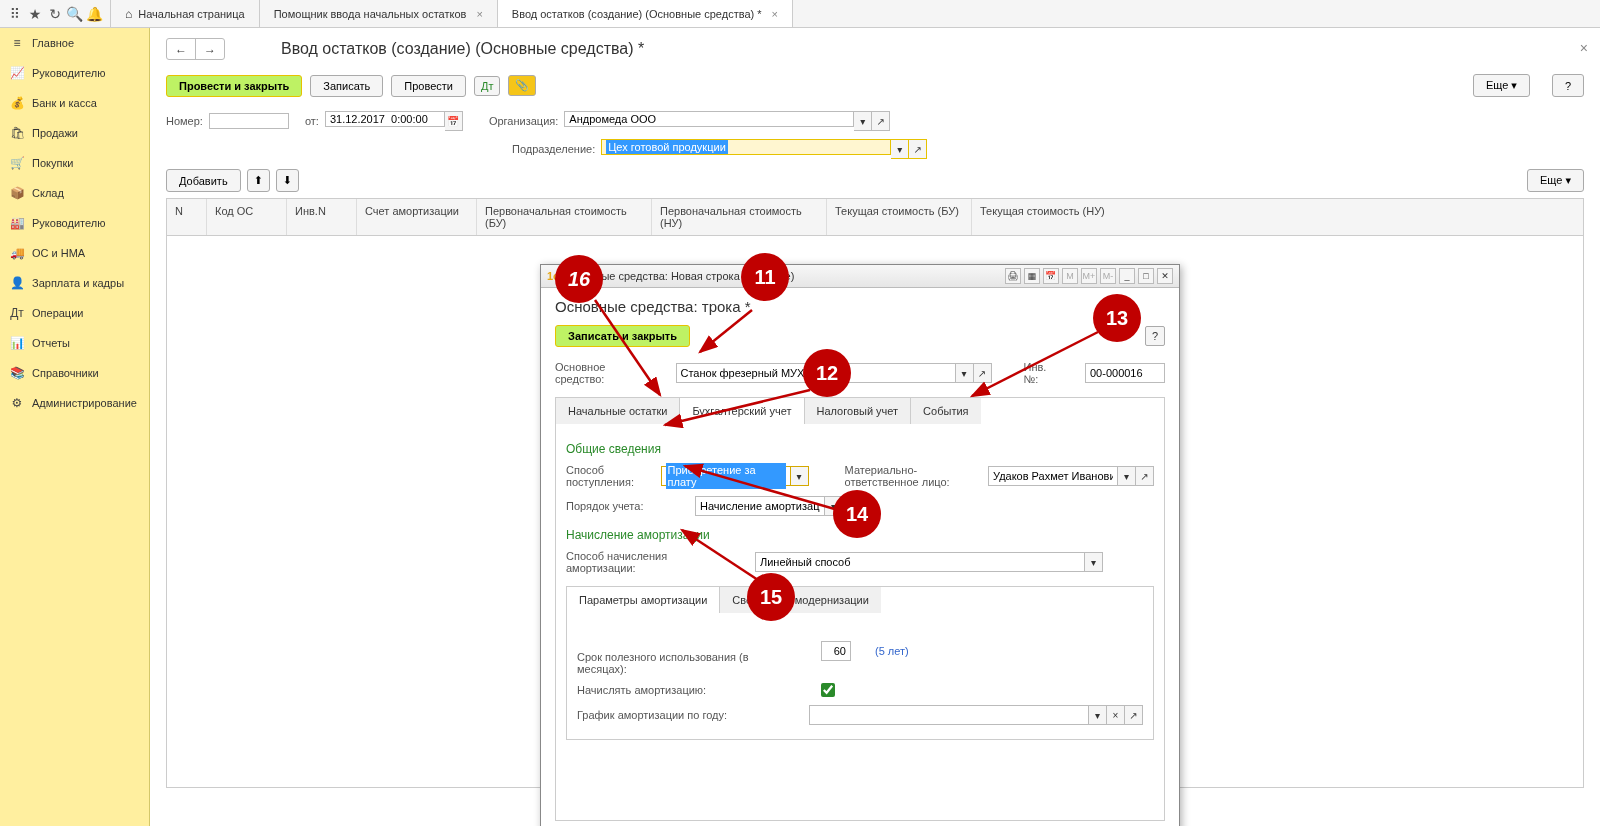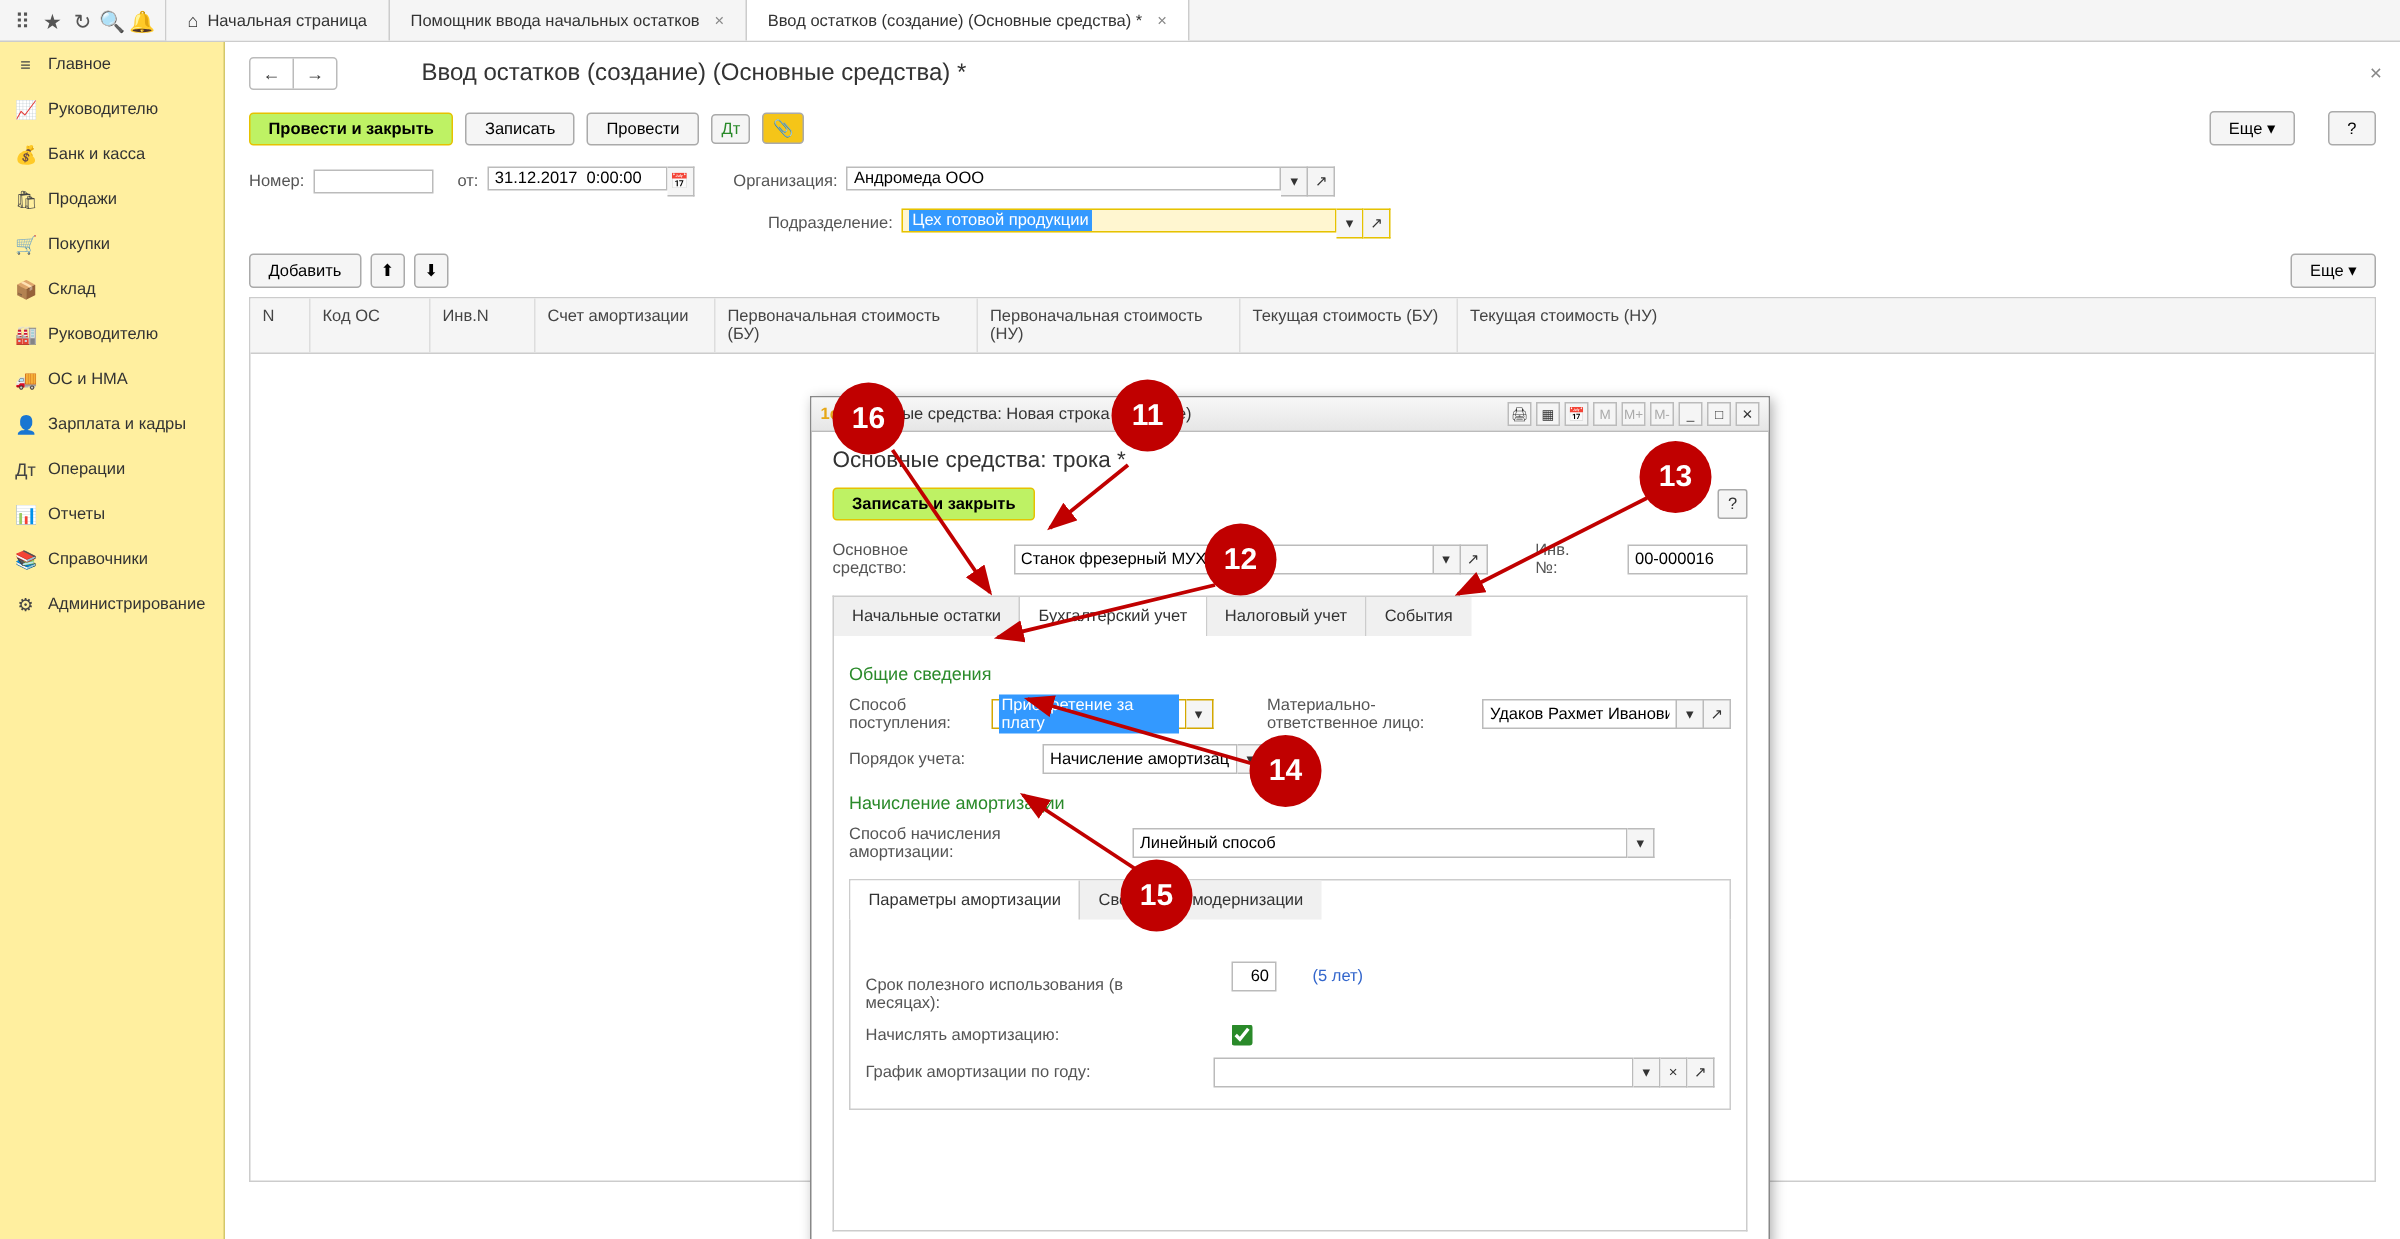--- a/index.html
+++ b/index.html
@@ -352,21 +352,21 @@
       </div>
     </div>
   </div>
 </div>
 
 <div class="callout" style="left:741px; top:253px;">11</div>
 <div class="callout" style="left:803px; top:349px;">12</div>
 <div class="callout" style="left:1093px; top:294px;">13</div>
 <div class="callout" style="left:833px; top:490px;">14</div>
 <div class="callout" style="left:747px; top:573px;">15</div>
-<div class="callout" style="left:555px; top:255px;">16</div>
+<div class="callout" style="left:555px; top:255px;font-style:italic;">16</div>
 
 <svg class="arrow-svg" style="left:0; top:0;" width="1600" height="826">
   <defs>
     <marker id="ah" markerWidth="8" markerHeight="8" refX="7" refY="3" orient="auto">
         <path d="M0,0 L8,3 L0,6 Z" fill="#c00000"></path>
       </marker>
   </defs>
 
   <line x1="752" y1="310" x2="700" y2="352" stroke="#c00000" stroke-width="2.5" marker-end="url(#ah)"></line>
 

